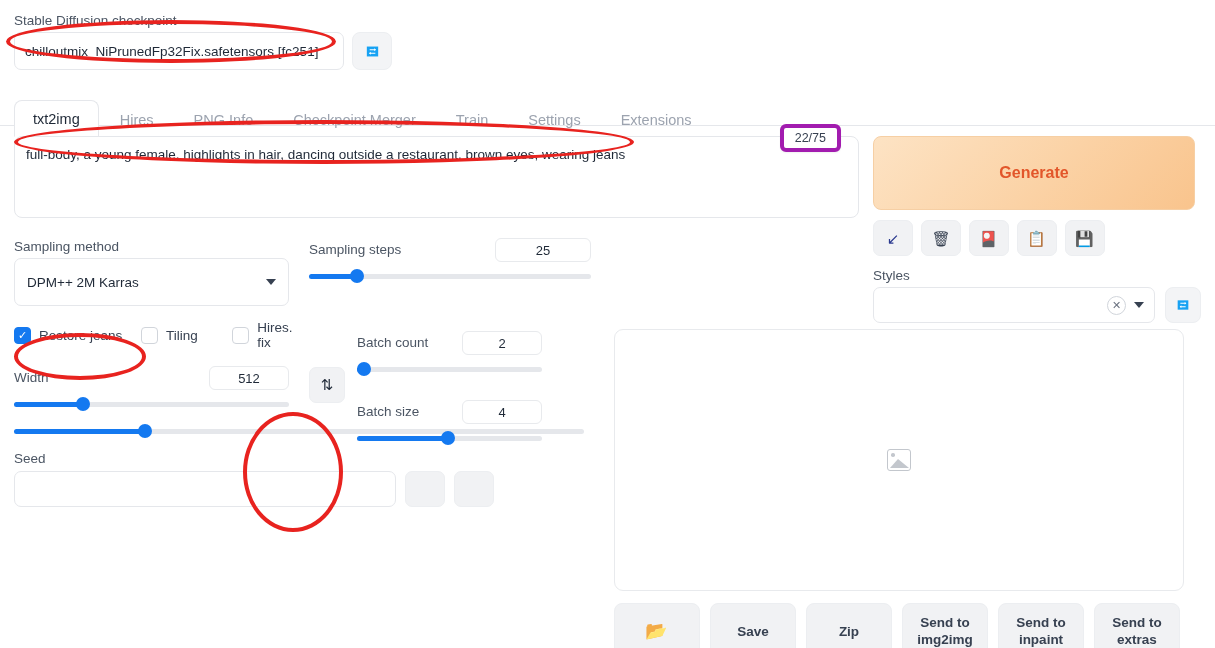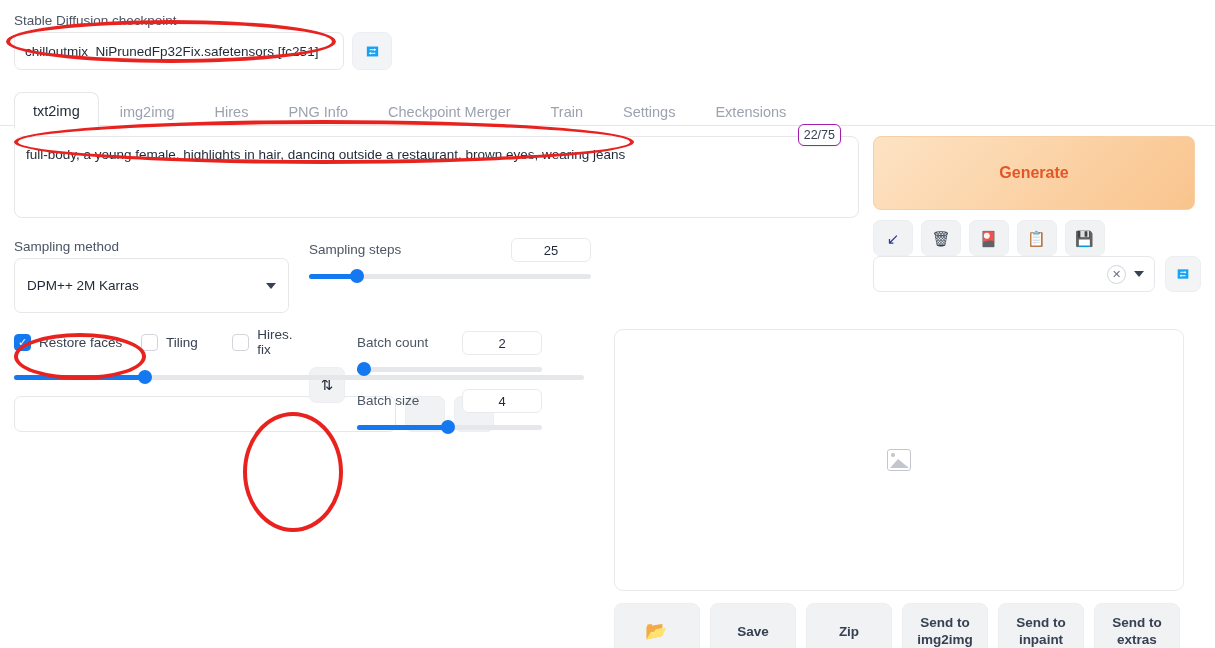--- a/index.html
+++ b/index.html
@@ -28,21 +28,21 @@
   .refresh-btn.small { width: 36px; height: 36px; }
 
   
   .tabbar {
     margin-top: 18px; border-bottom: 1px solid #e5e7eb;
     display: flex; align-items: flex-end; padding-left: 14px; gap: 2px;
   }
   .tab {
     font-size: 14.5px; color: #9ca3af; padding: 10px 18px 9px 18px;
     cursor: pointer; border: 1px solid transparent; border-bottom: none;
-    border-radius: 8px 8px 0 0; position: relative; top: 4px; white-space: nowrap;
+    border-radius: 8px 8px 0 0; position: relative; top: 12px; white-space: nowrap;
   }
   .tab.active {
     color: #1f2937; background: #fff;
     border-color: #e5e7eb; border-bottom: 1px solid #fff;
   }
 
   
   .main { display: flex; padding: 10px 14px 0 14px; gap: 14px; }
   .col-left  { width: 845px; flex: none; }
   .col-right { width: 330px; flex: none; }
@@ -50,22 +50,22 @@
   
   .prompt-wrap { position: relative; margin-bottom: 8px; }
   .prompt-box {
     width: 845px; height: 82px; border: 1px solid #e5e7eb; border-radius: 8px;
     background: #fff; padding: 9px 11px; font-size: 13.5px; color: #1f2937;
     line-height: 17px; resize: none; font-family: "Liberation Sans", sans-serif;
     outline: none; overflow: hidden;
   }
   .token-badge {
     position: absolute; top: -12px; right: 18px; z-index: 4;
-    background: #fff; border: 1px solid #a21caf; border-radius: 6px;
-    font-size: 12.5px; color: #374151; padding: 3px 5px;
+    background: #fff; border: 4px solid #a21caf; border-radius: 6px;
+    font-size: 12.5px; color: #374151; padding: 3px 11px;
     box-shadow: 0 1px 2px rgba(0,0,0,.06);
   }
 
   
   .generate-btn {
     width: 322px; height: 74px; border-radius: 8px; cursor: pointer;
     border: 1px solid #f6cfa4;
     background: linear-gradient(135deg, #fde3c4 0%, #fbd2a5 55%, #f9c48d 100%);
     display: flex; align-items: center; justify-content: center;
     font-size: 16px; font-weight: bold; color: #e2562a;
@@ -90,21 +90,21 @@
   }
   .caret { width: 0; height: 0; border-left: 5px solid transparent; border-right: 5px solid transparent; border-top: 6px solid #374151; }
 
   
   .settings { margin-top: 16px; display: flex; gap: 0; }
   .set-col-a { width: 295px; }
   .set-col-b { width: 295px; }
   .row-label { font-size: 13.5px; color: #4b5563; line-height: 18px; }
 
   .select-box {
-    width: 275px; height: 55px; border: 1px solid #e5e7eb; border-radius: 7px;
+    width: 275px; height: 48px; border: 1px solid #e5e7eb; border-radius: 7px;
     background: #fff; display: flex; align-items: center; justify-content: space-between;
     padding: 0 12px; font-size: 13.5px; color: #1f2937; cursor: pointer; margin-top: 2px;
   }
 
   .num-box {
     height: 24px; border: 1px solid #e8eaed; border-radius: 6px; background: #fff;
     display: flex; align-items: center; justify-content: center;
     font-size: 13px; color: #1f2937; cursor: text;
   }
 
@@ -176,21 +176,20 @@
       <svg width="17" height="17" viewBox="0 0 24 24">
         <path d="M4 5h16v14H4z" fill="#17a2f3"></path>
         <path d="M8 9.5h8M8 14.5h8" stroke="#fff" stroke-width="1.6"></path>
         <path d="M14.5 7.5l2.5 2-2.5 2M9.5 16.5L7 14.5l2.5-2" fill="#fff"></path>
       </svg>
     </div>
   </div>
 
   <div class="tabbar">
     <div class="tab active">txt2img</div>
-    <div class="tab">img2img</div>
     <div class="tab">Hires</div>
     <div class="tab">PNG Info</div>
     <div class="tab">Checkpoint Merger</div>
     <div class="tab">Train</div>
     <div class="tab">Settings</div>
     <div class="tab">Extensions</div>
   </div>
 
   <div class="main">
 
@@ -208,64 +207,76 @@
 
           <div class="row-label">Sampling method</div>
           <div class="select-box">
             <span>DPM++ 2M Karras</span>
             <span class="caret"></span>
           </div>
 
           <div class="checkrow">
             <div class="chk-item" style="width:128px">
               <span class="chk on">✓</span>
-              <span class="chk-label">Restore faces</span>
+              <span class="chk-label">Restore jeans</span>
             </div>
             <div class="chk-item" style="width:92px">
               <span class="chk"></span>
               <span class="chk-label">Tiling</span>
             </div>
             <div class="chk-item">
               <span class="chk"></span>
               <span class="chk-label">Hires. fix</span>
             </div>
           </div>
 
+          <div style="margin-top:16px;width:275px">
+            <div class="label-val">
+              <span class="row-label">Width</span>
+              <span class="num-box" style="width:80px">512</span>
+            </div>
+            <div class="slider">
+              <div class="track"></div>
+              <div class="fill" id="w-fill" style="width: 25%;"></div>
+              <div class="knob" id="w-knob" style="left: 25%;"></div>
+            </div>
+          </div>
 
 
           <div style="margin-top:13px;width:570px">
             <div class="slider">
               <div class="track"></div>
               <div class="fill" id="c-fill" style="width: 23%;"></div>
               <div class="knob" id="c-knob" style="left: 23%;"></div>
             </div>
           </div>
 
           <div style="margin-top:12px;width:570px">
+            <div class="row-label">Seed</div>
             <div style="display:flex;align-items:center;gap:9px;margin-top:3px">
               <div class="seed-box" style="width:382px">
                 
               </div>
               <div class="icon-btn">
                 
               </div>
               <div class="icon-btn">
                 
               </div>
 
             </div>
           </div>
         </div>
 
         <div class="set-col-b">
 
           <div style="width:282px">
             <div class="label-val">
               <span class="row-label">Sampling steps</span>
-              <span class="num-box" style="width:80px">25</span>
+              <span class="num-box" style="width:96px">25</span>
             </div>
             <div class="slider">
               <div class="track"></div>
               <div class="fill" id="s-fill" style="width: 17%;"></div>
               <div class="knob" id="s-knob" style="left: 17%;"></div>
             </div>
           </div>
 
           <div style="display:flex;gap:12px;margin-top:48px">
             <div class="swap-btn" style="margin-top:36px">
@@ -274,21 +285,21 @@
             <div style="width:185px">
               <div class="label-val">
                 <span class="row-label">Batch count</span>
                 <span class="num-box" style="width:80px">2</span>
               </div>
               <div class="slider">
                 <div class="track"></div>
                 <div class="fill" id="bc-fill" style="width: 4%;"></div>
                 <div class="knob" id="bc-knob" style="left: 4%;"></div>
               </div>
-              <div class="label-val" style="margin-top:13px">
+              <div class="label-val" style="margin-top:24px">
                 <span class="row-label">Batch size</span>
                 <span class="num-box" style="width:80px">4</span>
               </div>
               <div class="slider">
                 <div class="track"></div>
                 <div class="fill" id="bs-fill" style="width: 49%;"></div>
                 <div class="knob" id="bs-knob" style="left: 49%;"></div>
               </div>
             </div>
           </div>
@@ -310,20 +321,21 @@
           <span>🎴</span>
         </div>
         <div class="icon-btn">
           <span>📋</span>
         </div>
         <div class="icon-btn">
           <span>💾</span>
         </div>
       </div>
 
+      <div class="styles-label">Styles</div>
       <div class="styles-row">
         <div class="styles-box">
           <span class="x-circle">✕</span>
           <span class="caret"></span>
         </div>
         <div class="refresh-btn small">
           <svg width="16" height="16" viewBox="0 0 24 24">
             <path d="M4 5h16v14H4z" fill="#17a2f3"></path>
             <path d="M8 9.5h8M8 14.5h8" stroke="#fff" stroke-width="1.6"></path>
             <path d="M14.5 7.5l2.5 2-2.5 2M9.5 16.5L7 14.5l2.5-2" fill="#fff"></path>

